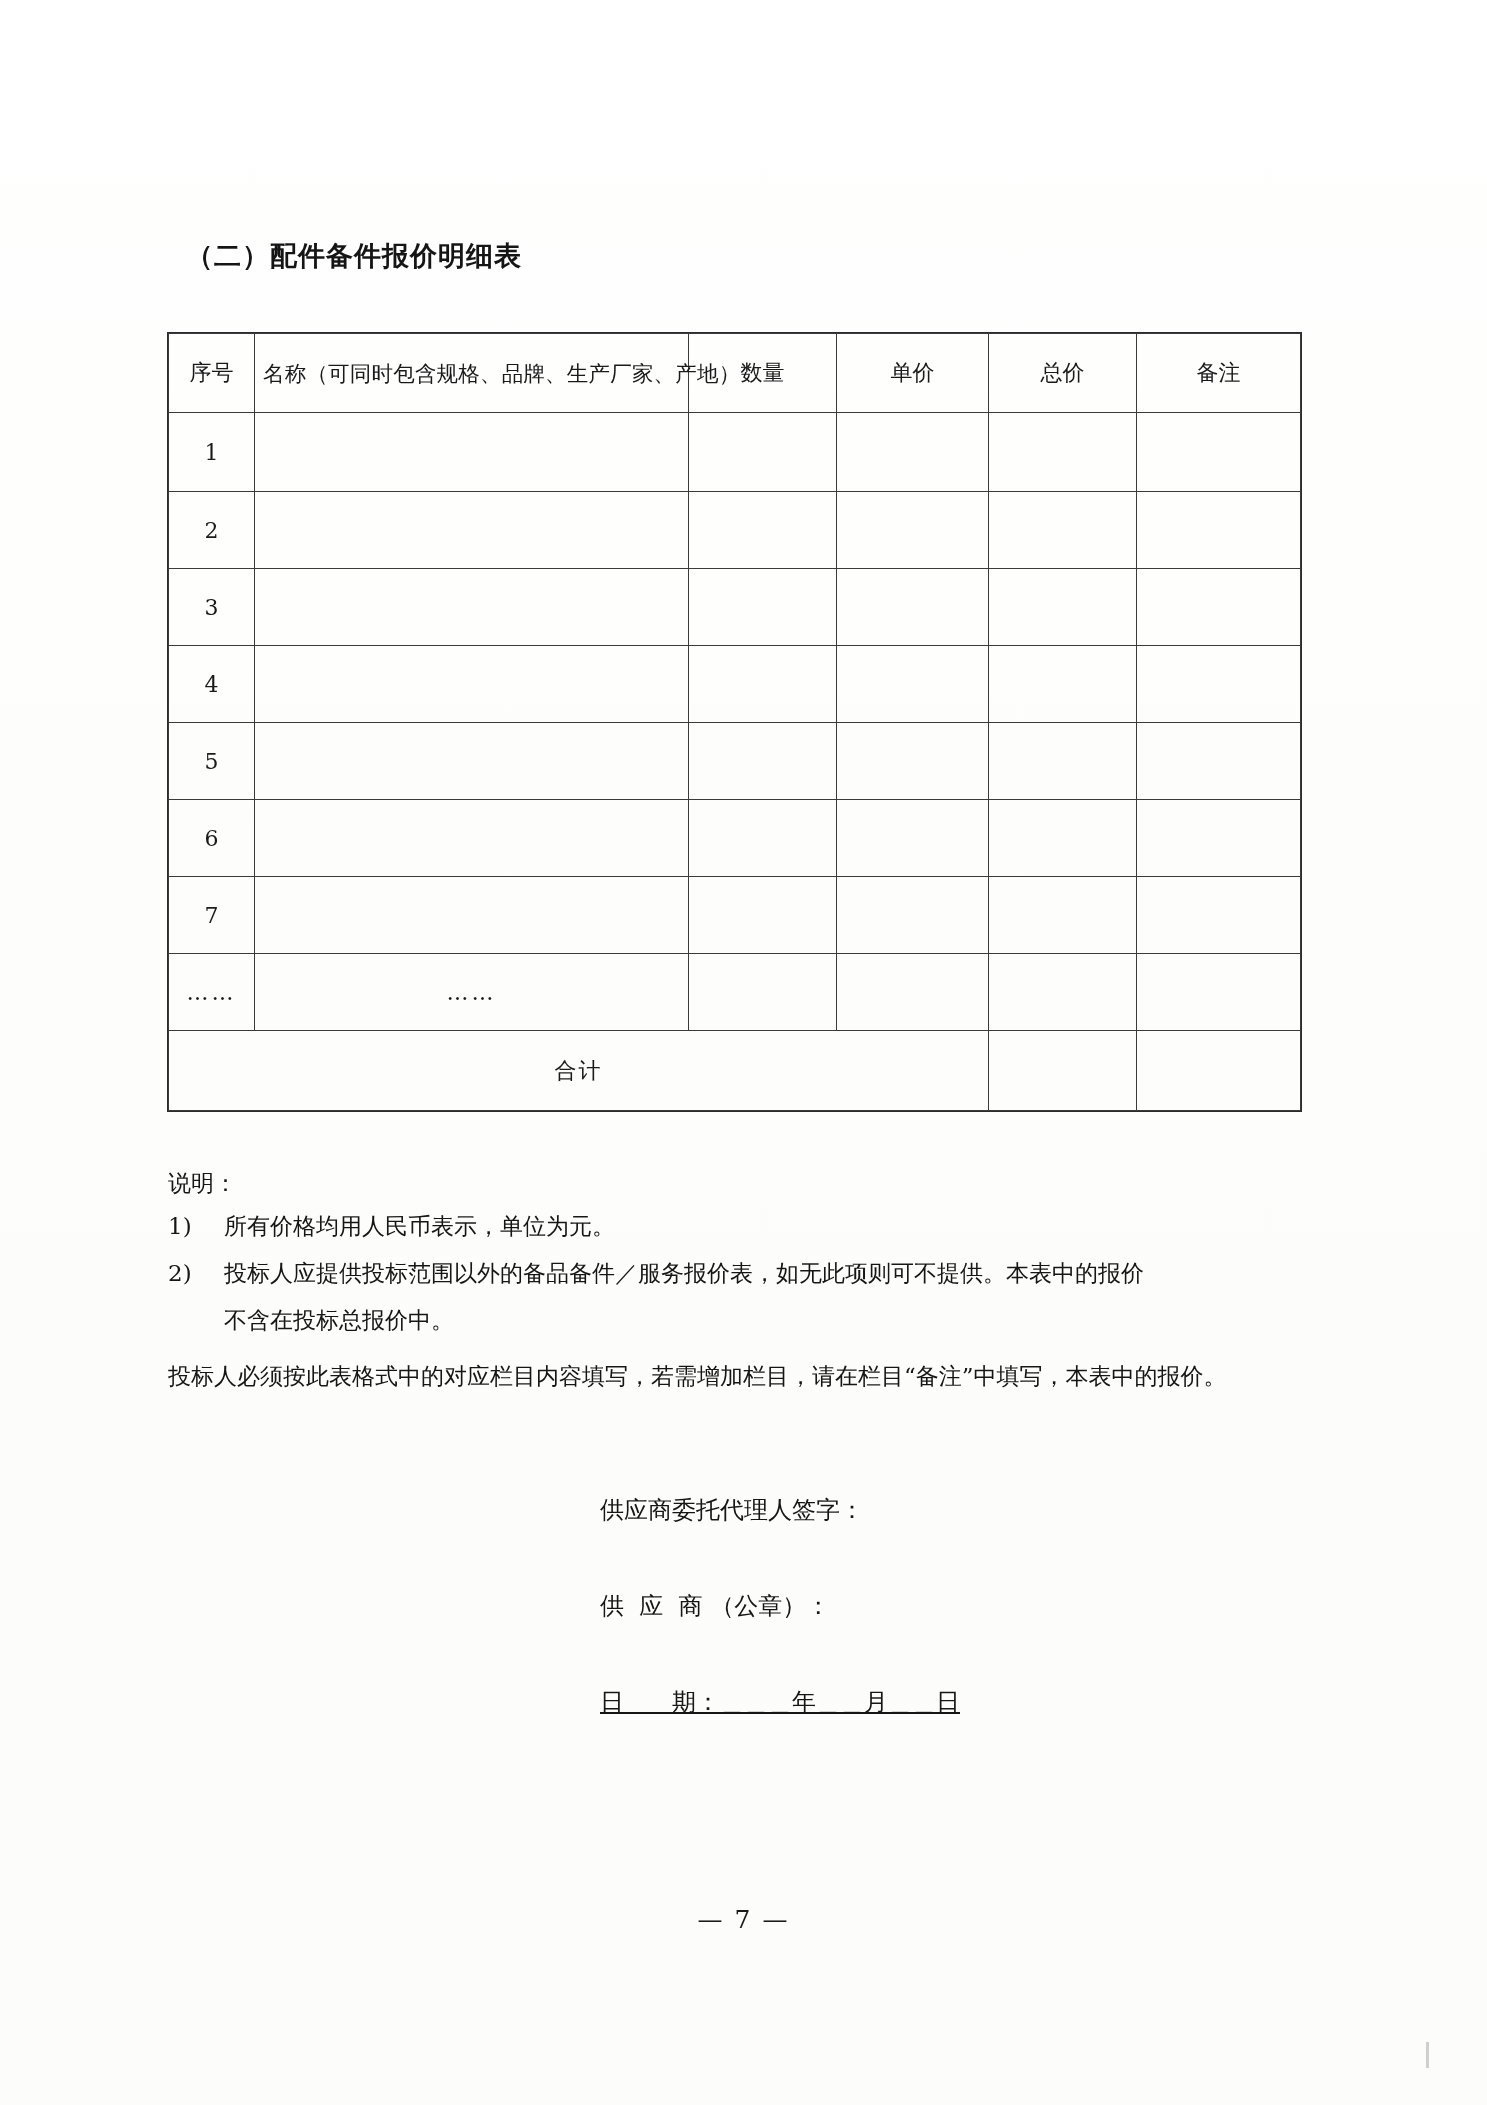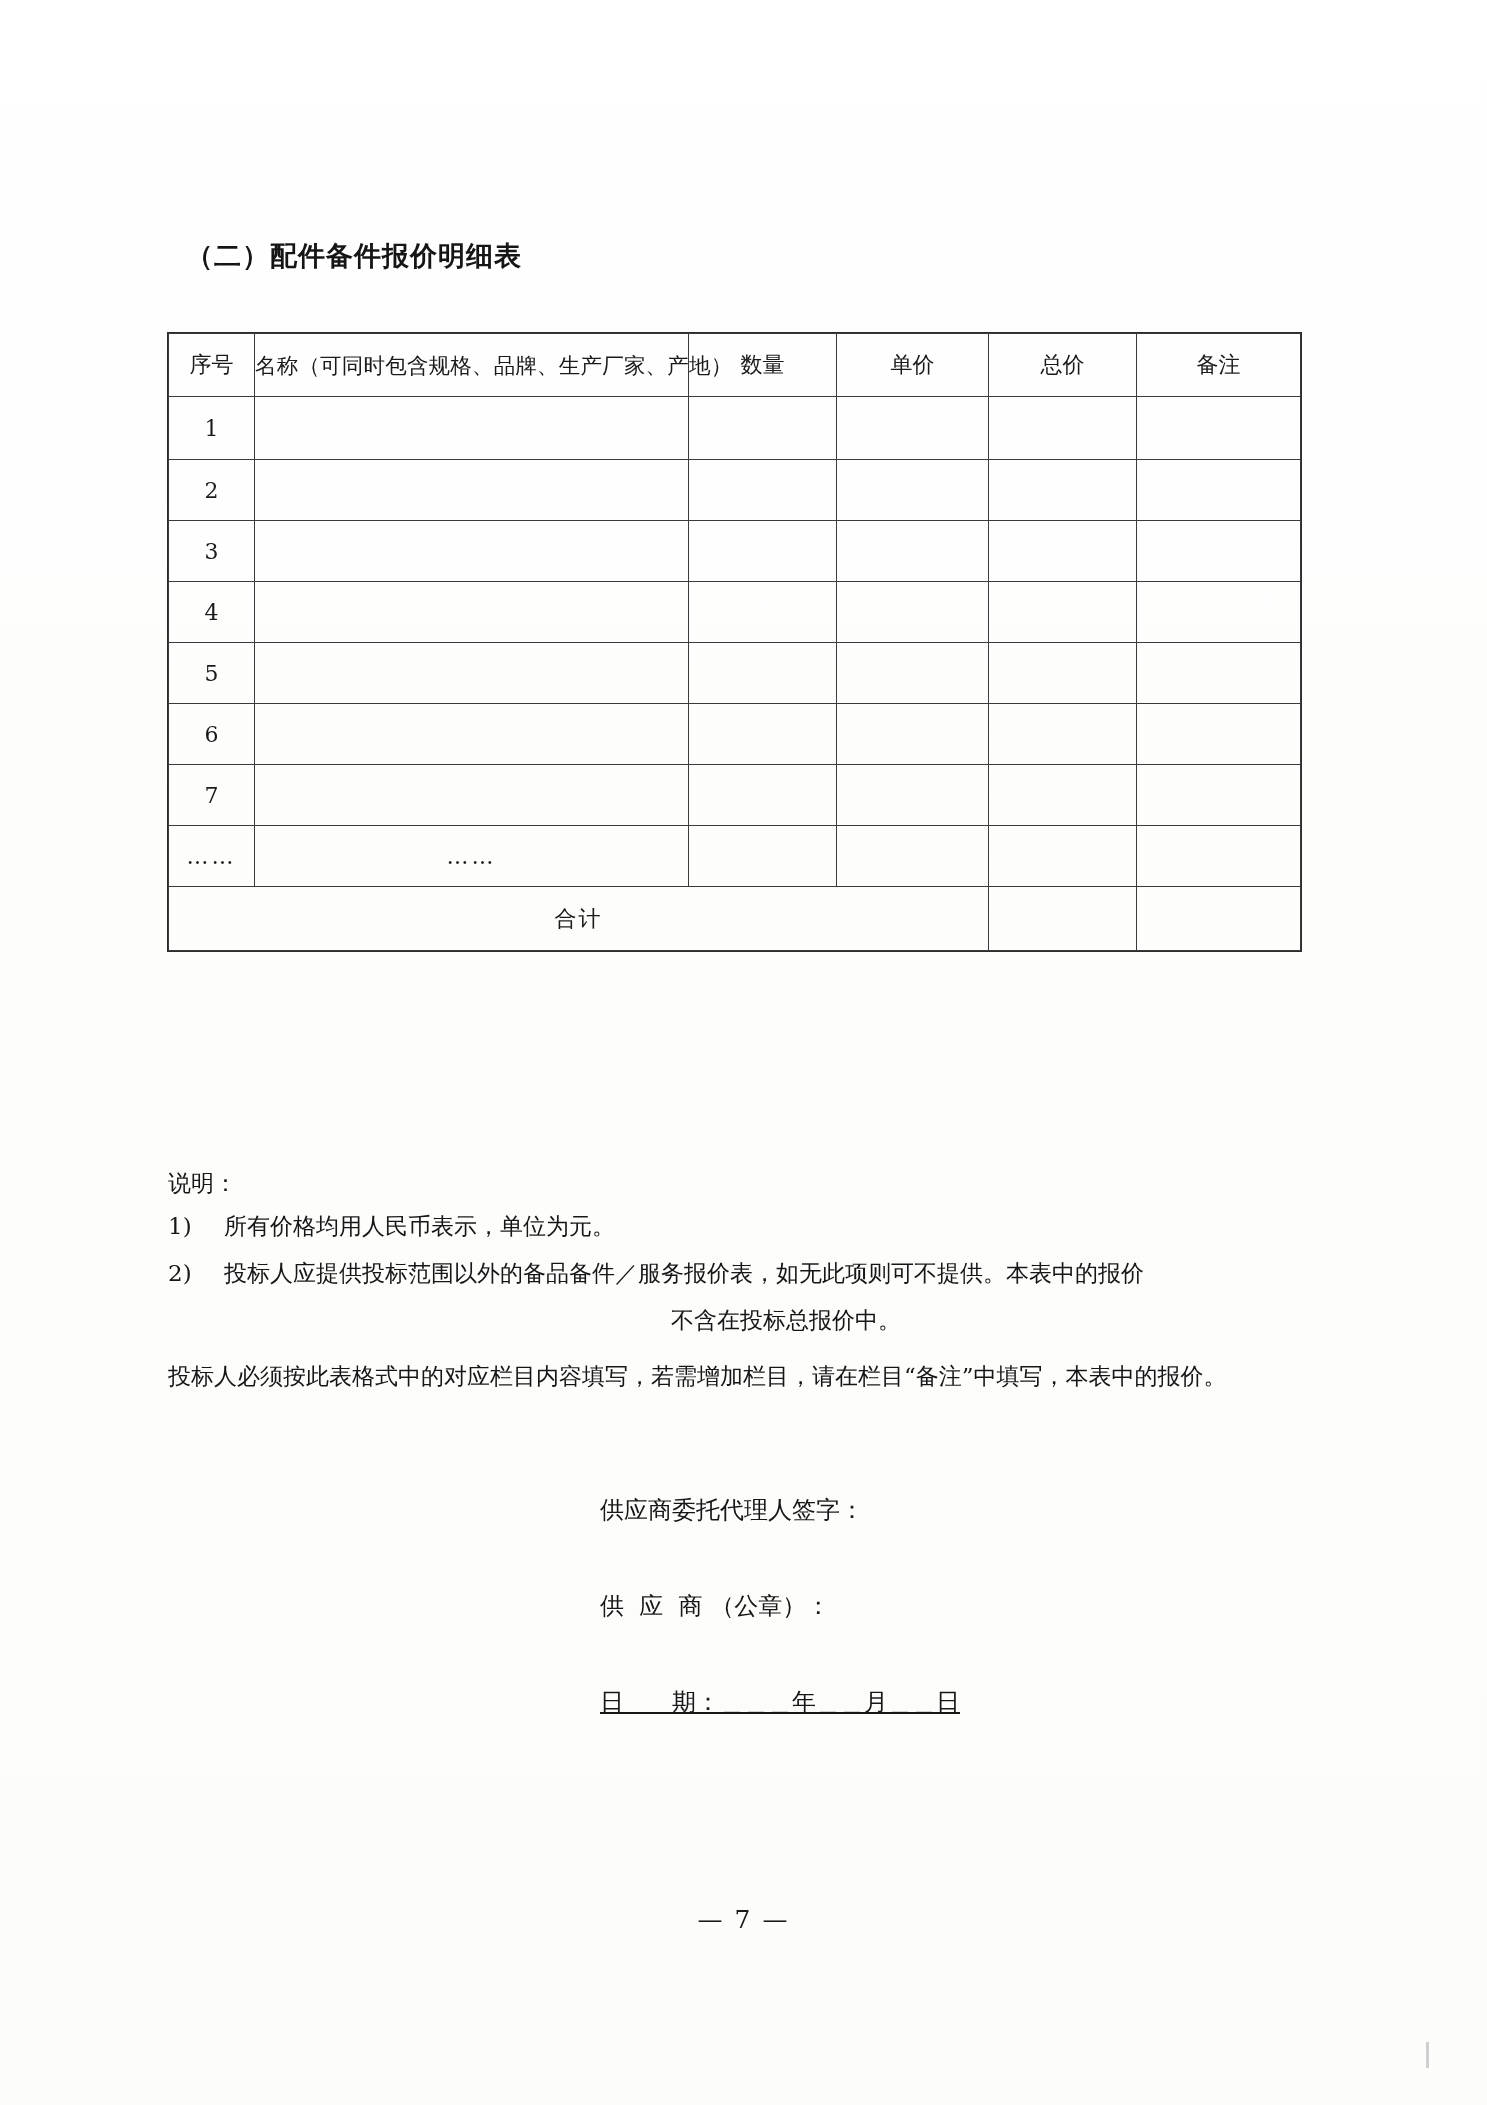--- a/index.html
+++ b/index.html
@@ -53,21 +53,21 @@
     border-collapse: collapse;
     table-layout: fixed;
   }
   .quote-table td, .quote-table th {
     border: 1px solid #3a3a3a;
     font-weight: normal;
     font-size: 22px;
     color: #1a1a1a;
     text-align: center;
     vertical-align: middle;
-    padding: 0;
+    padding: 8px;
   }
   .quote-table thead td {
     height: 62px;
     font-size: 22px;
   }
   .quote-table .name-head {
     font-size: 21.5px;
     letter-spacing: 0.2px;
     white-space: nowrap;
   }
@@ -120,21 +120,20 @@
     flex: 0 0 56px;
   }
   .note-body {
     flex: 1 1 auto;
   }
   .note-cont {
     padding-left: 56px;
     font-size: 23px;
     line-height: 47px;
     color: #161616;
-    text-align: center;
   }
   .para {
     margin-top: 10px;
     font-size: 23px;
     line-height: 45px;
     color: #161616;
     width: 1175px;
   }
 
   

